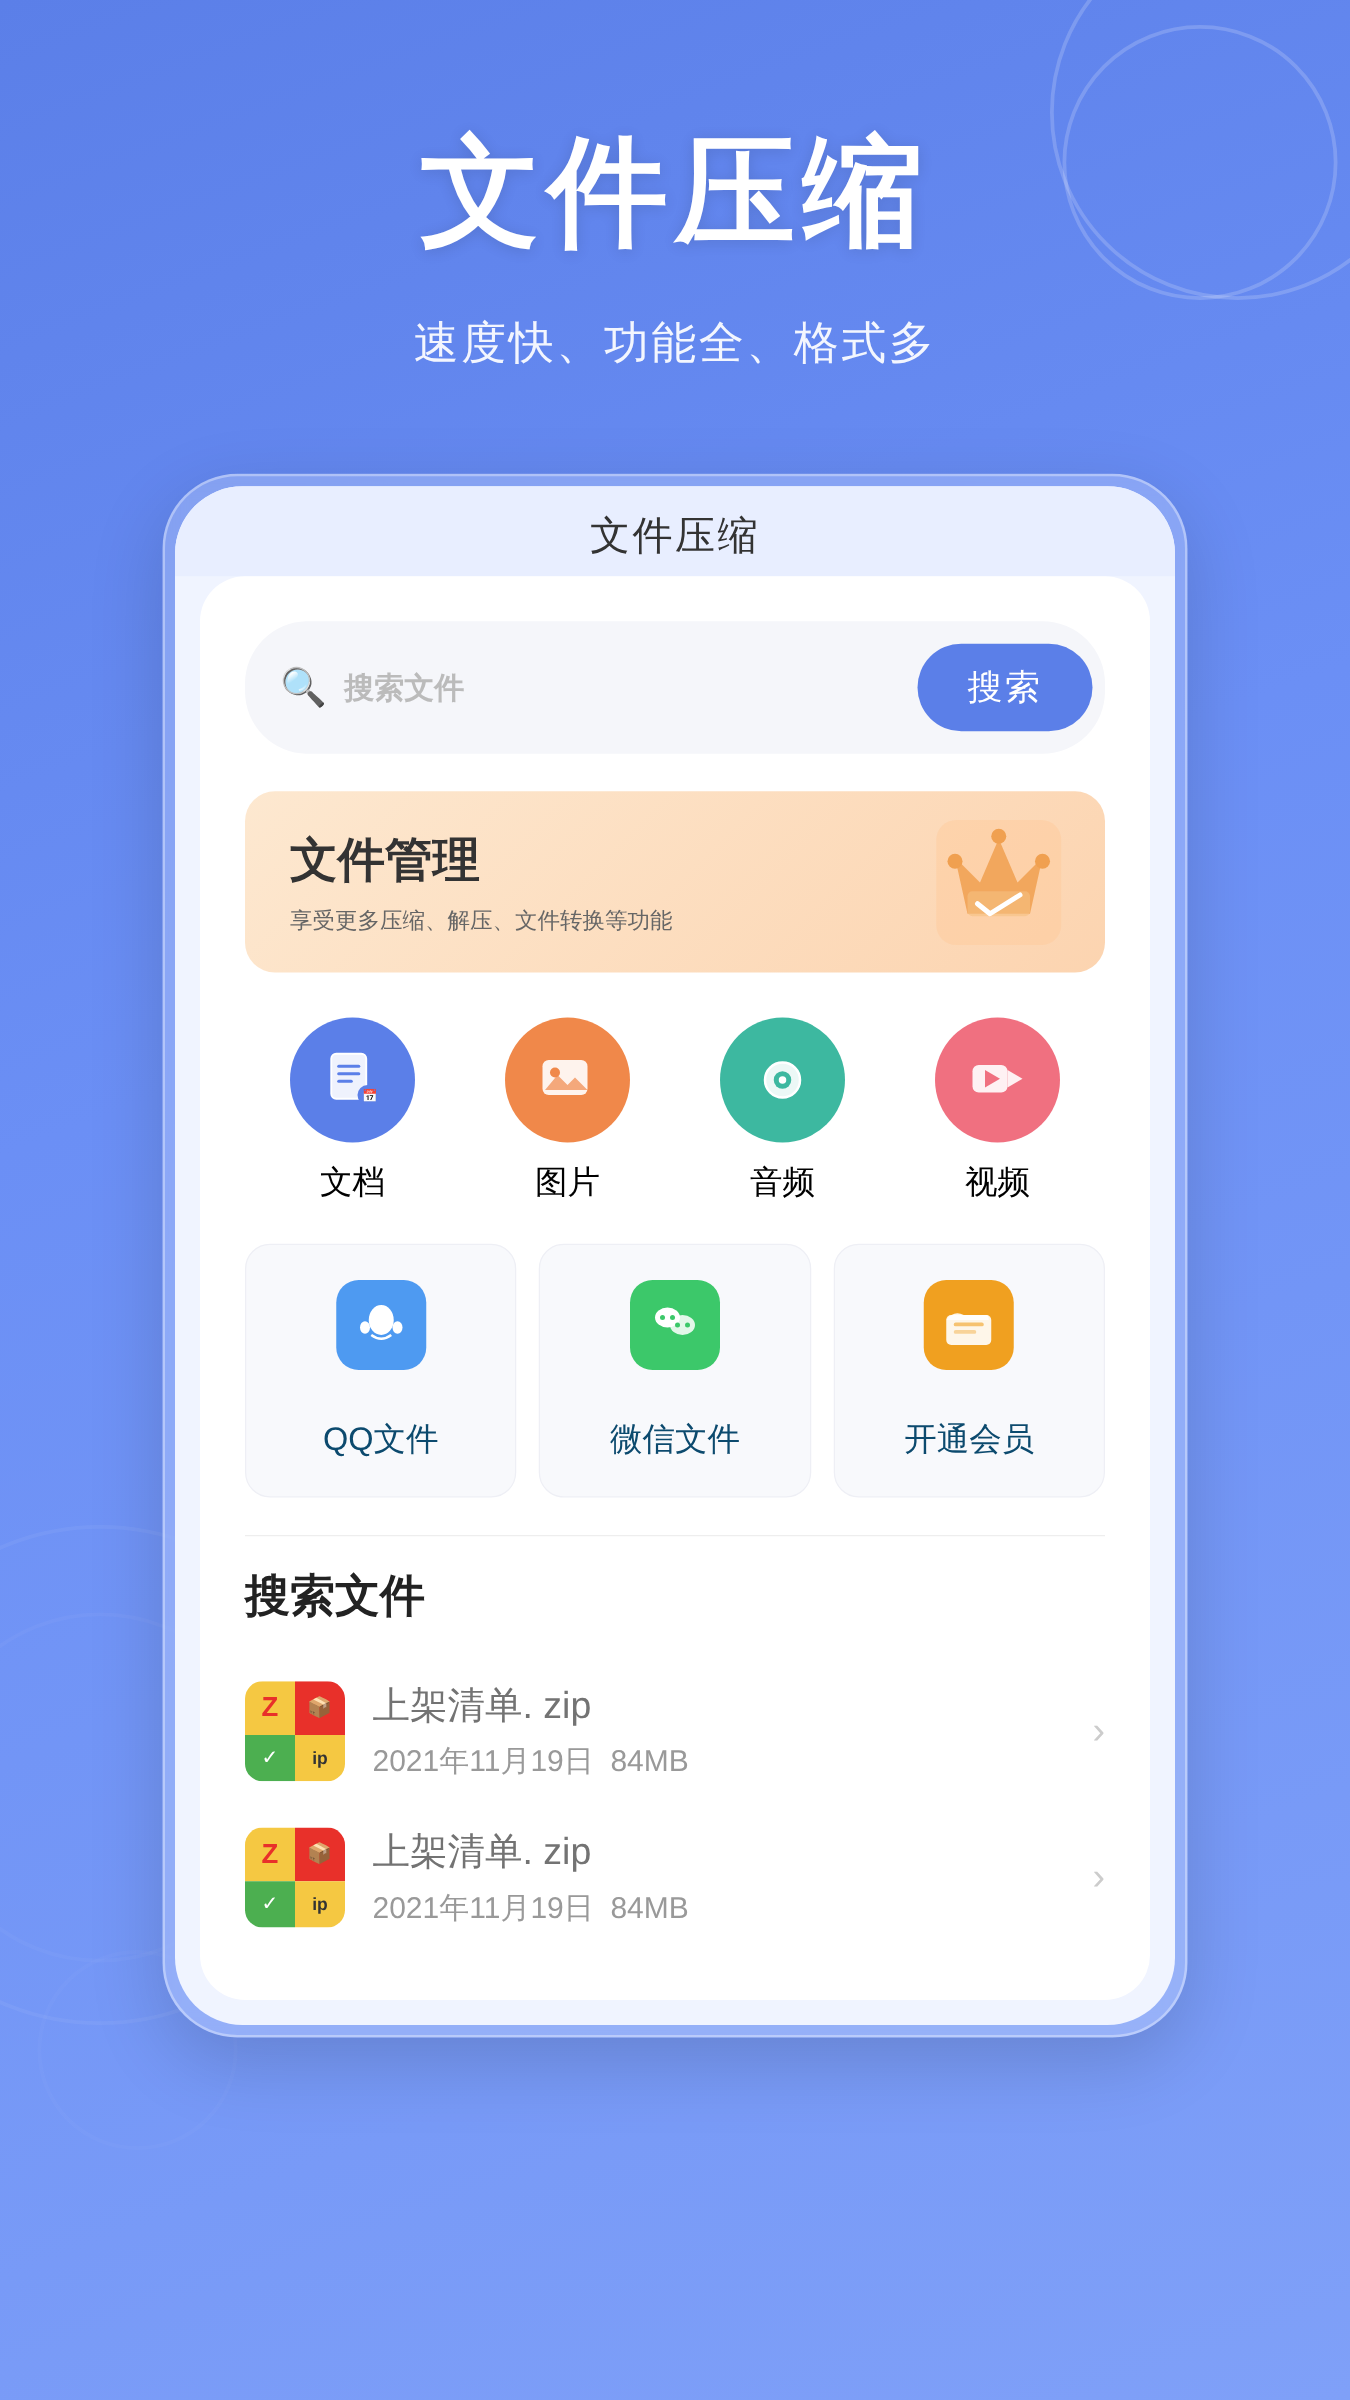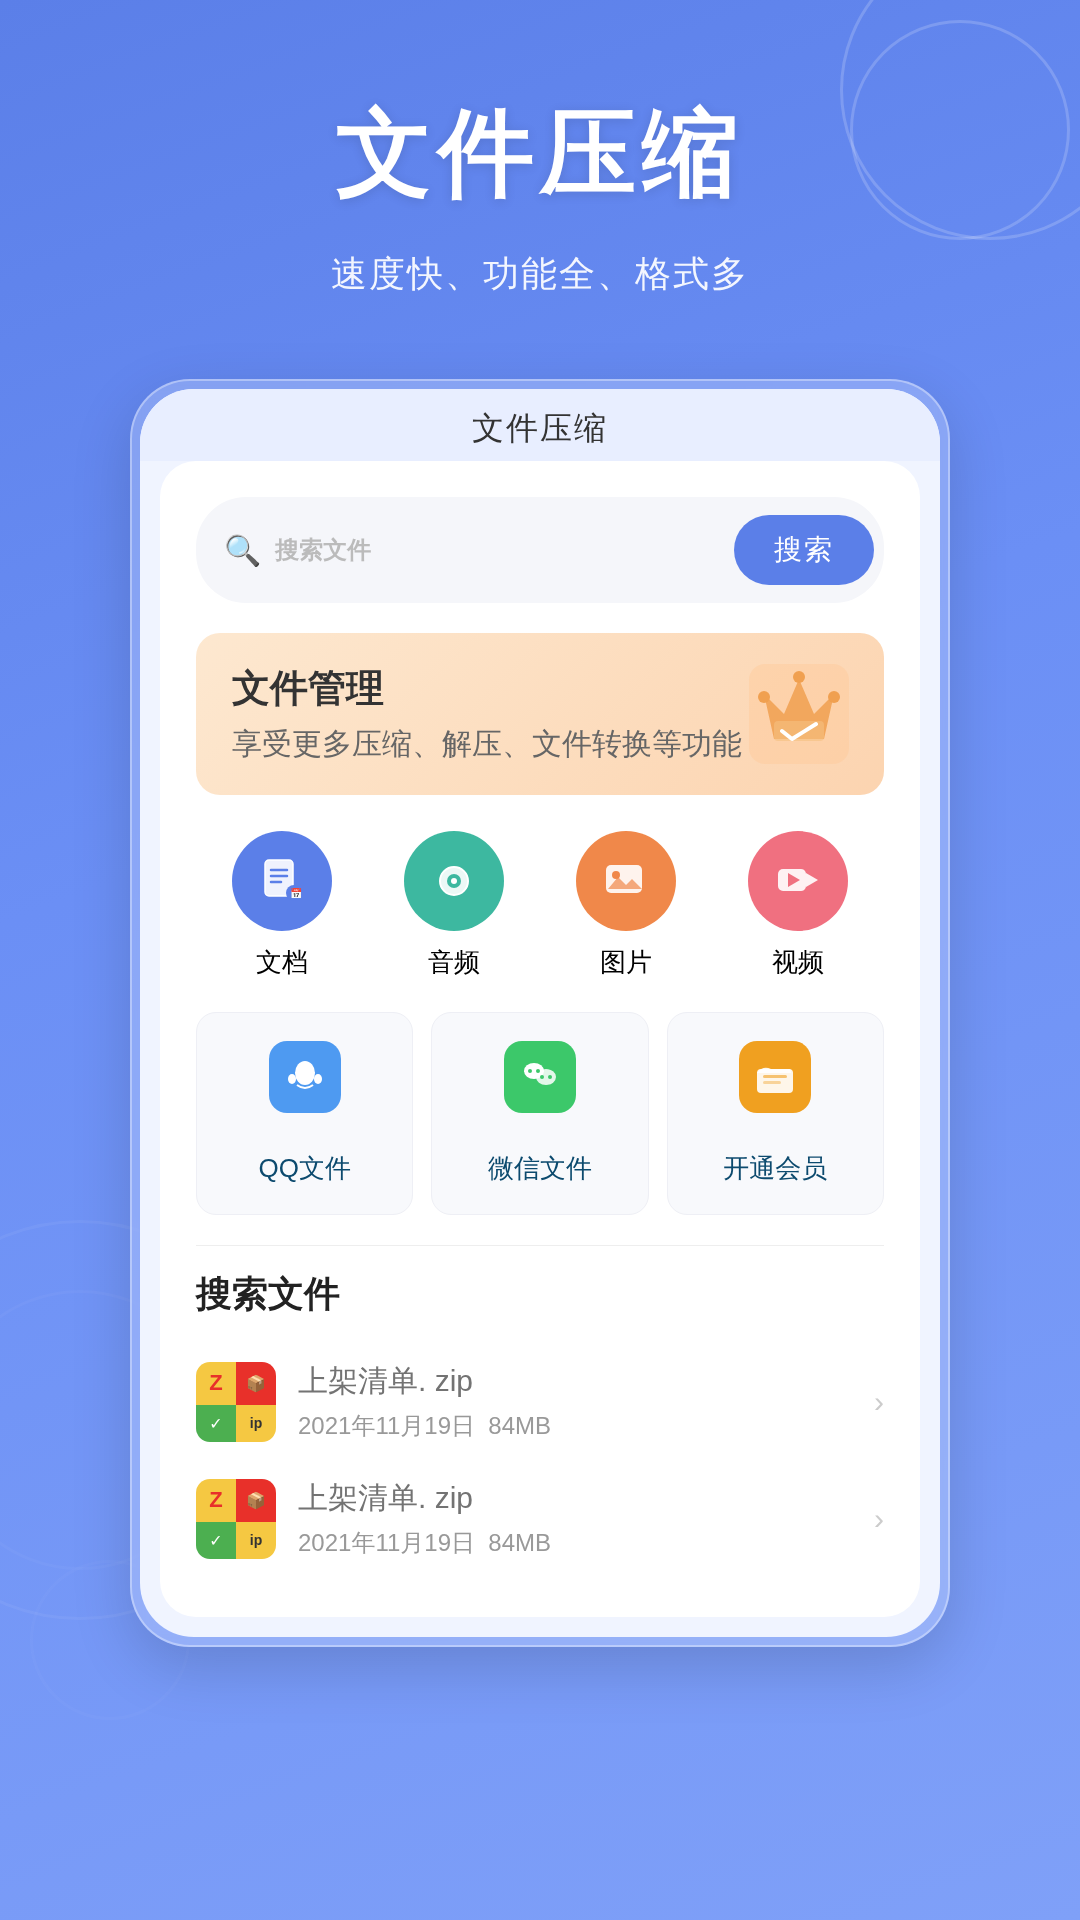--- a/index.html
+++ b/index.html
@@ -136,21 +136,21 @@
     }
 
     .vip-title {
       font-size: 38px;
       font-weight: 700;
       color: #333;
       margin-bottom: 10px;
     }
 
     .vip-desc {
-      font-size: 30px;
+      font-size: 18px;
       color: #666;
     }
 
     .vip-crown {
       position: absolute;
       right: 30px;
       top: 50%;
       transform: translateY(-50%);
       width: 110px;
       height: 110px;
@@ -339,40 +339,40 @@
                 <line x1="14" y1="20" x2="30" y2="20" stroke="#5b7fe8" stroke-width="2.5" stroke-linecap="round"></line>
                 <line x1="14" y1="26" x2="24" y2="26" stroke="#5b7fe8" stroke-width="2.5" stroke-linecap="round"></line>
                 <circle cx="37" cy="37" r="8" fill="#5b7fe8"></circle>
                 <text x="33" y="41" fill="white" font-size="10" font-weight="bold">📅</text>
               </svg>
             </div>
             <div class="category-label">文档</div>
           </div>
 
           <div class="category-item">
+            <div class="category-circle" style="background:#f0884a;">
+              <svg width="52" height="52" viewBox="0 0 52 52" fill="none">
+                <rect x="6" y="10" width="36" height="28" rx="5" fill="white" opacity="0.9"></rect>
+                <circle cx="16" cy="20" r="4" fill="#f0884a"></circle>
+                <path d="M8 34 L18 22 L26 30 L32 24 L42 34Z" fill="#f0884a" opacity="0.7"></path>
+              </svg>
+            </div>
+            <div class="category-label">图片</div>
+          </div>
+
+          <div class="category-item">
             <div class="category-circle" style="background:#3db8a0;">
               <svg width="52" height="52" viewBox="0 0 52 52" fill="none">
                 <circle cx="26" cy="26" r="14" fill="white" opacity="0.9"></circle>
                 <circle cx="26" cy="26" r="7" fill="#3db8a0"></circle>
                 <circle cx="26" cy="26" r="3" fill="white"></circle>
                 <ellipse cx="26" cy="26" rx="14" ry="14" stroke="white" stroke-width="2" fill="none"></ellipse>
               </svg>
             </div>
             <div class="category-label">音频</div>
-          </div>
-
-          <div class="category-item">
-            <div class="category-circle" style="background:#f0884a;">
-              <svg width="52" height="52" viewBox="0 0 52 52" fill="none">
-                <rect x="6" y="10" width="36" height="28" rx="5" fill="white" opacity="0.9"></rect>
-                <circle cx="16" cy="20" r="4" fill="#f0884a"></circle>
-                <path d="M8 34 L18 22 L26 30 L32 24 L42 34Z" fill="#f0884a" opacity="0.7"></path>
-              </svg>
-            </div>
-            <div class="category-label">图片</div>
           </div>
 
           <div class="category-item">
             <div class="category-circle" style="background:#f07080;">
               <svg width="52" height="52" viewBox="0 0 52 52" fill="none">
                 <rect x="6" y="14" width="28" height="22" rx="5" fill="white" opacity="0.9"></rect>
                 <polygon points="34,18 46,25 34,32" fill="white" opacity="0.9"></polygon>
                 <polygon points="16,18 28,25 16,32" fill="#f07080"></polygon>
               </svg>
             </div>

